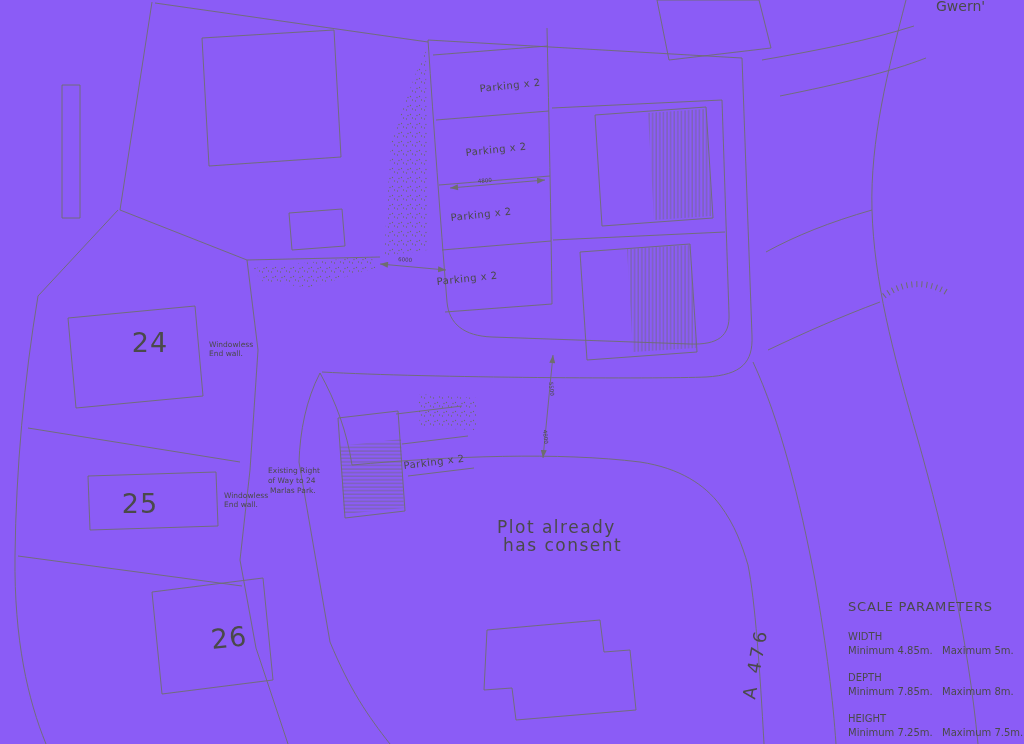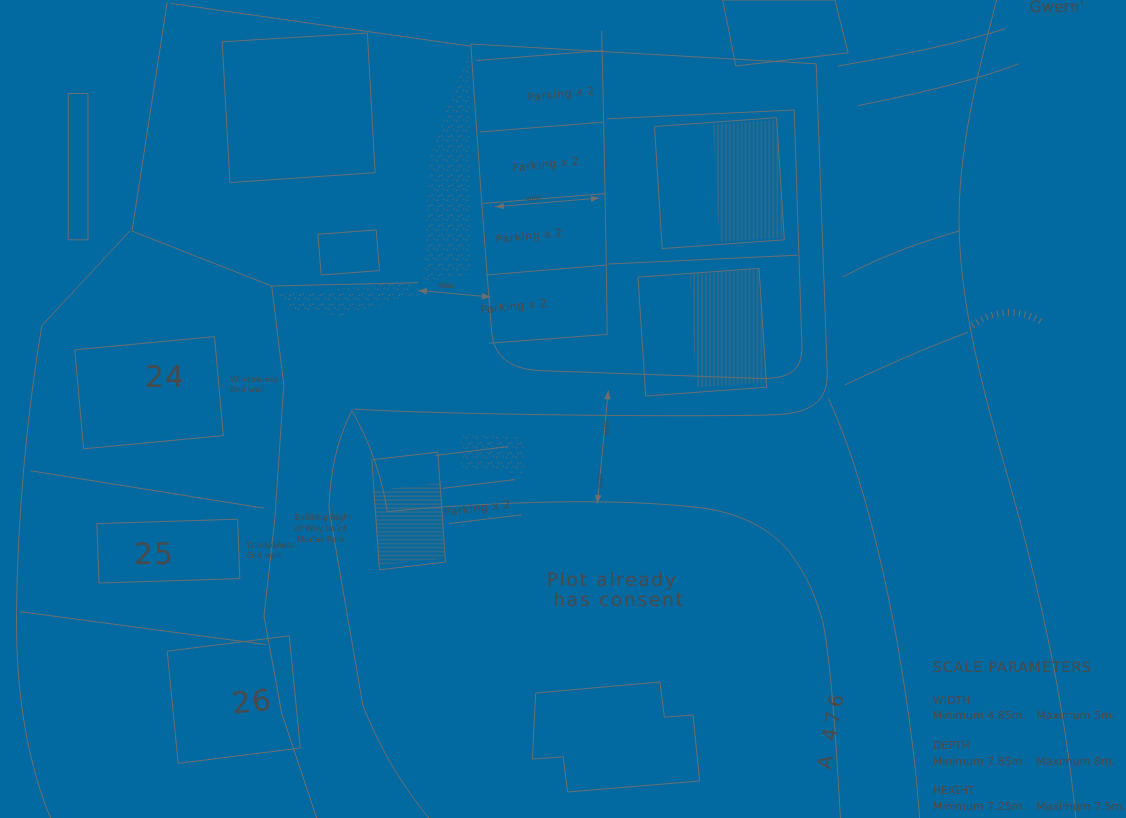--- a/index.html
+++ b/index.html
@@ -1,16 +1,16 @@
 <!DOCTYPE html>
 <html><head>
 <meta charset="utf-8">
 <style>
   html,body{margin:0;padding:0;background:#fff;}
-  .canvas{position:relative;width:1024px;height:744px;background:#0369a1;overflow:hidden;
+  .canvas{position:relative;width:1024px;height:744px;background:#8b5cf6;overflow:hidden;
           font-family:"DejaVu Sans",sans-serif;}
   svg{display:block;}
   text{fill:#4a4a4a;font-family:"DejaVu Sans",sans-serif;}
 </style>
 </head>
 <body>
 
 <div class="canvas">
 <svg width="1024" height="744" viewBox="0 0 1024 744">
   <defs>

